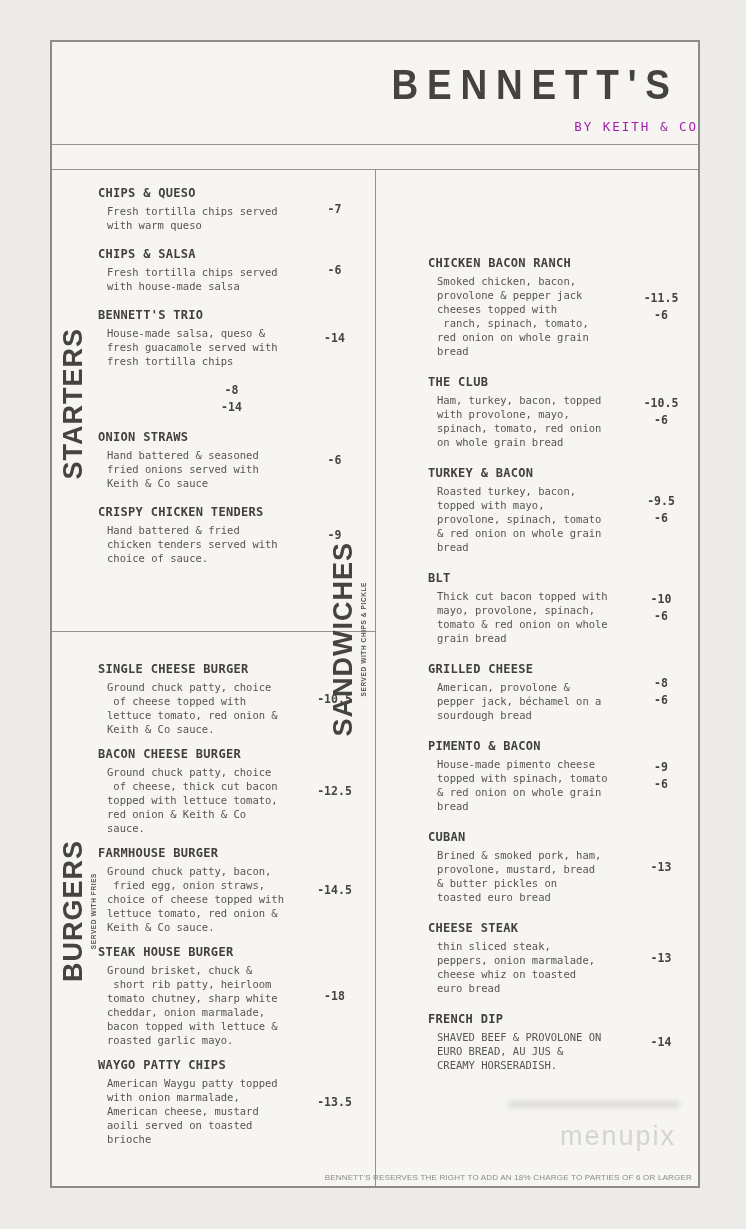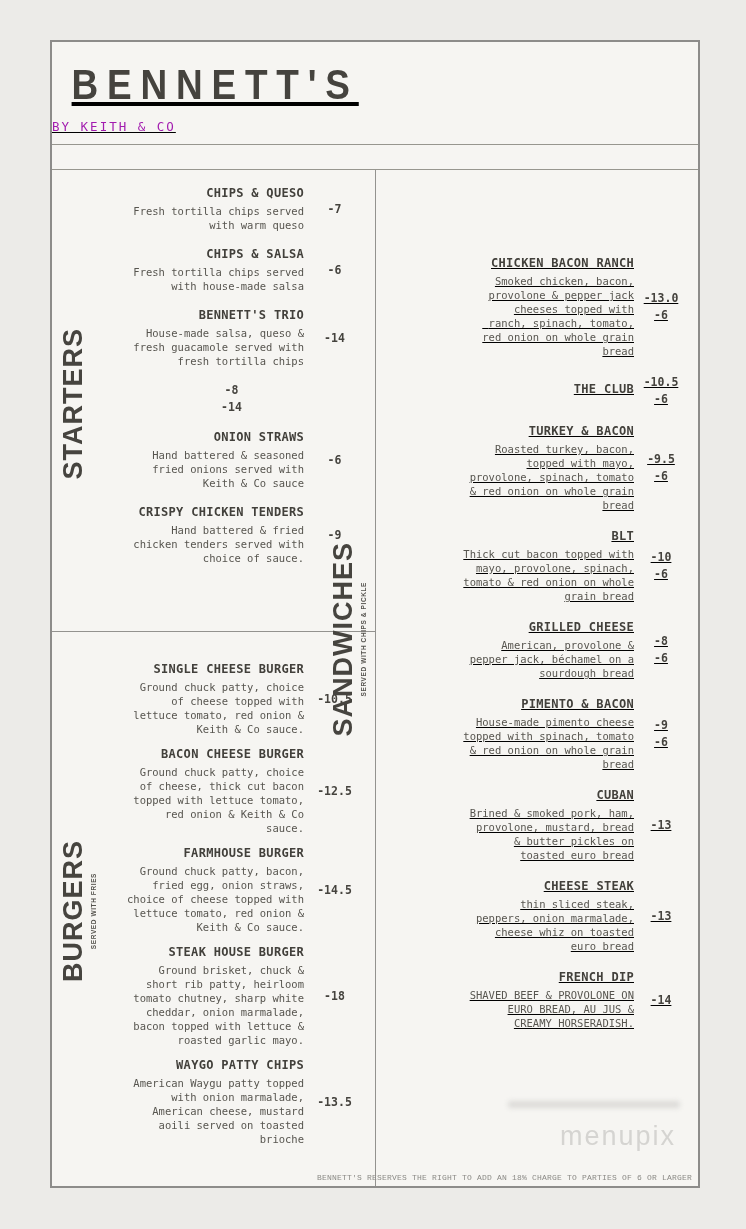--- a/index.html
+++ b/index.html
@@ -13,22 +13,22 @@
     position:absolute;left:50px;top:40px;
     width:650px;height:1148px;
     background:#f6f5f2;
     border:2px solid #8d8c8a;
     box-sizing:border-box;
     display:flex;flex-direction:column;
   }
   
   .header{
     height:103px;border-bottom:1.5px solid #97968f;
-    display:flex;flex-direction:column;align-items:flex-start;justify-content:center;
-    gap:10px;box-sizing:border-box;padding-top:8px;text-decoration:underline;
+    display:flex;flex-direction:column;align-items:flex-end;justify-content:center;
+    gap:10px;box-sizing:border-box;padding-top:8px;
   }
   .brand-title{
     font-family:"Liberation Sans",sans-serif;
     font-weight:bold;font-size:42px;letter-spacing:10px;
     color:#45433e;transform:scaleX(.88);white-space:nowrap;
   }
   .brand-subtitle{
     font-size:12.5px;letter-spacing:2px;color:#a21caf;white-space:nowrap;
   }
   .header-band{height:24px;border-bottom:1.5px solid #97968f;}
@@ -52,23 +52,23 @@
     font-family:"Liberation Sans",sans-serif;font-weight:bold;
     font-size:27px;letter-spacing:1px;color:#46443f;transform-origin:center;
     line-height:1;
   }
   .vnote{
     writing-mode:vertical-rl;transform:rotate(180deg);
     font-family:"Liberation Sans",sans-serif;font-weight:bold;
     font-size:6.5px;letter-spacing:.6px;color:#55534e;line-height:1.4;
   }
   
-  .item{display:flex;align-items:center;margin-bottom:15px;text-align:right;}
+  .item{display:flex;align-items:center;margin-bottom:15px;}
   .section-burgers .item{margin-bottom:11px;}
-  .col-right .item{margin-bottom:17px;text-decoration:underline;}
+  .col-right .item{margin-bottom:17px;}
   .item-text{width:206px;}
   .item-name{
     font-weight:bold;font-size:12px;letter-spacing:.3px;
     color:#42403b;margin-bottom:4px;white-space:pre-wrap;
   }
   .item-desc{
     font-size:10.5px;line-height:14px;color:#57554f;white-space:pre-wrap;margin-left:9px;
   }
   .item-prices{flex:1;display:flex;flex-direction:column;align-items:center;gap:2px;}
   .price{font-weight:bold;font-size:11.5px;color:#45433e;line-height:15px;}
@@ -77,21 +77,21 @@
     position:absolute;right:18px;bottom:78px;width:172px;height:7px;
     background:#dcdbd8;filter:blur(2.5px);border-radius:3px;
   }
   .watermark{
     position:absolute;right:22px;bottom:34px;
     font-family:"Liberation Sans",sans-serif;
     font-size:27px;letter-spacing:2px;color:#d5d4d1;
   }
   .disclaimer{
     position:absolute;right:6px;bottom:4px;
-    font-family:Liberation Mono, monospace;
+    font-family:Liberation Sans, sans-serif;
     font-size:8px;letter-spacing:.2px;color:#8b8a86;white-space:nowrap;
   }
 </style>
 </head>
 <body>
 
 <div class="menu-sheet">
 
   <div class="header">
     <div class="brand-title">BENNETT'S</div>
@@ -256,27 +256,31 @@
             <div class="item-text">
               <div class="item-name">CHICKEN BACON RANCH</div>
               <div class="item-desc">Smoked chicken, bacon,
 provolone &amp; pepper jack
 cheeses topped with
  ranch, spinach, tomato,
 red onion on whole grain
 bread</div>
             </div>
             <div class="item-prices">
-              <div class="price">-13.0</div>
+              <div class="price">-11.5</div>
               <div class="price">-6</div>
             </div>
           </div>
           <div class="item">
             <div class="item-text">
               <div class="item-name">THE CLUB</div>
+              <div class="item-desc">Ham, turkey, bacon, topped
+with provolone, mayo,
+spinach, tomato, red onion
+on whole grain bread</div>
             </div>
             <div class="item-prices">
               <div class="price">-10.5</div>
               <div class="price">-6</div>
             </div>
           </div>
           <div class="item">
             <div class="item-text">
               <div class="item-name">TURKEY &amp; BACON</div>
               <div class="item-desc">Roasted turkey, bacon,

